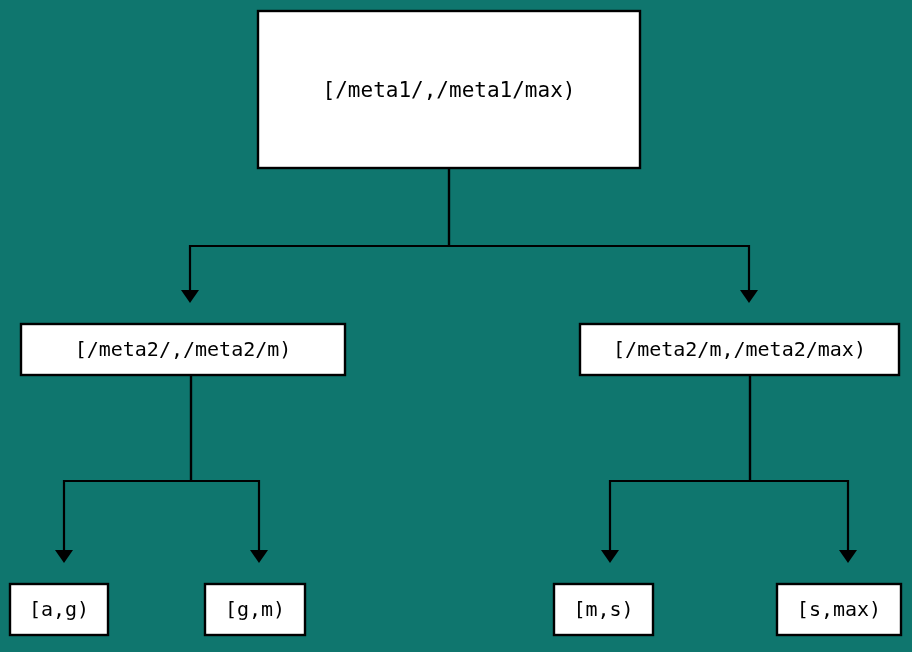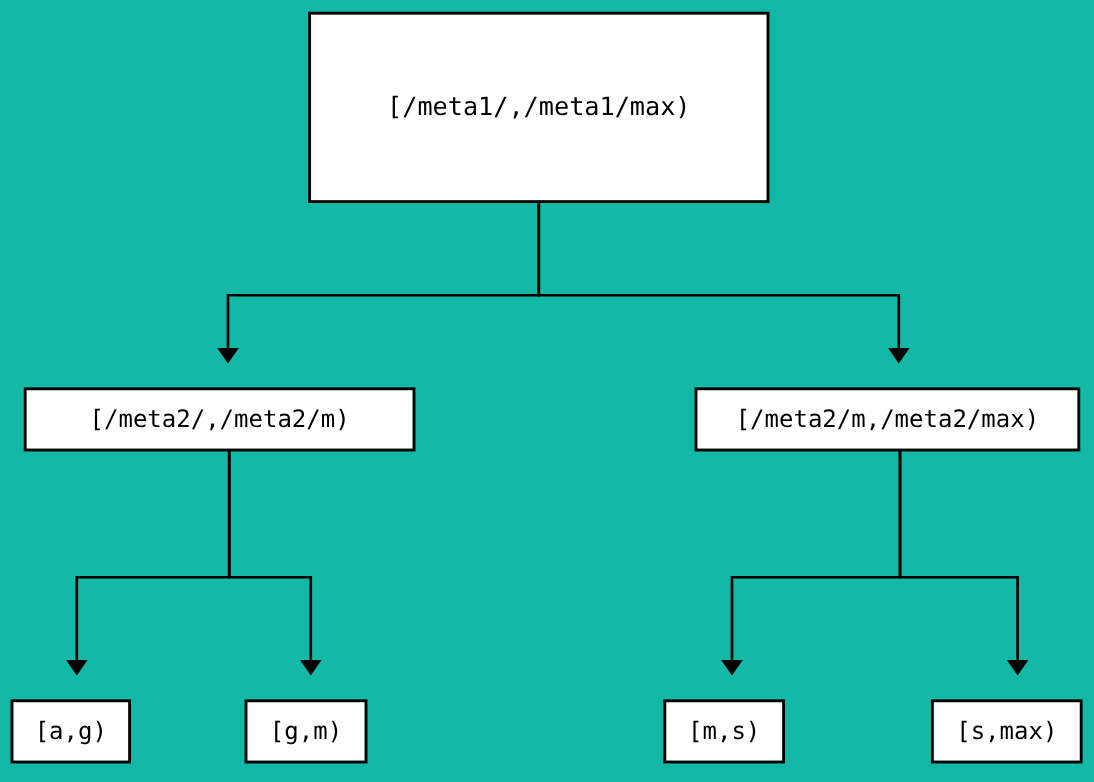--- a/index.html
+++ b/index.html
@@ -43,21 +43,21 @@
     stroke-linecap: butt;
   }
   .edge-arrow {
     fill: #000000;
     stroke: none;
   }
 </style>
 </head>
 <body>
 
-<div id="diagram-root" style="background: #14b8a6;">
+<div id="diagram-root" style="background: #0f766e;">
   <svg id="tree-svg" viewBox="0 0 912 652" xmlns="http://www.w3.org/2000/svg">
     <g id="edges-layer">
         <g>
           <path class="edge-line" d="M 449 168 L 449 246 L 190 246 L 190 292" stroke="#000000" stroke-width="2.2"></path>
           <polygon class="edge-arrow" points="181,290 199,290 190,303" fill="#000000"></polygon>
         </g>
         <g>
           <path class="edge-line" d="M 449 168 L 449 246 L 749 246 L 749 292" stroke="#000000" stroke-width="2.2"></path>
           <polygon class="edge-arrow" points="740,290 758,290 749,303" fill="#000000"></polygon>
         </g>

